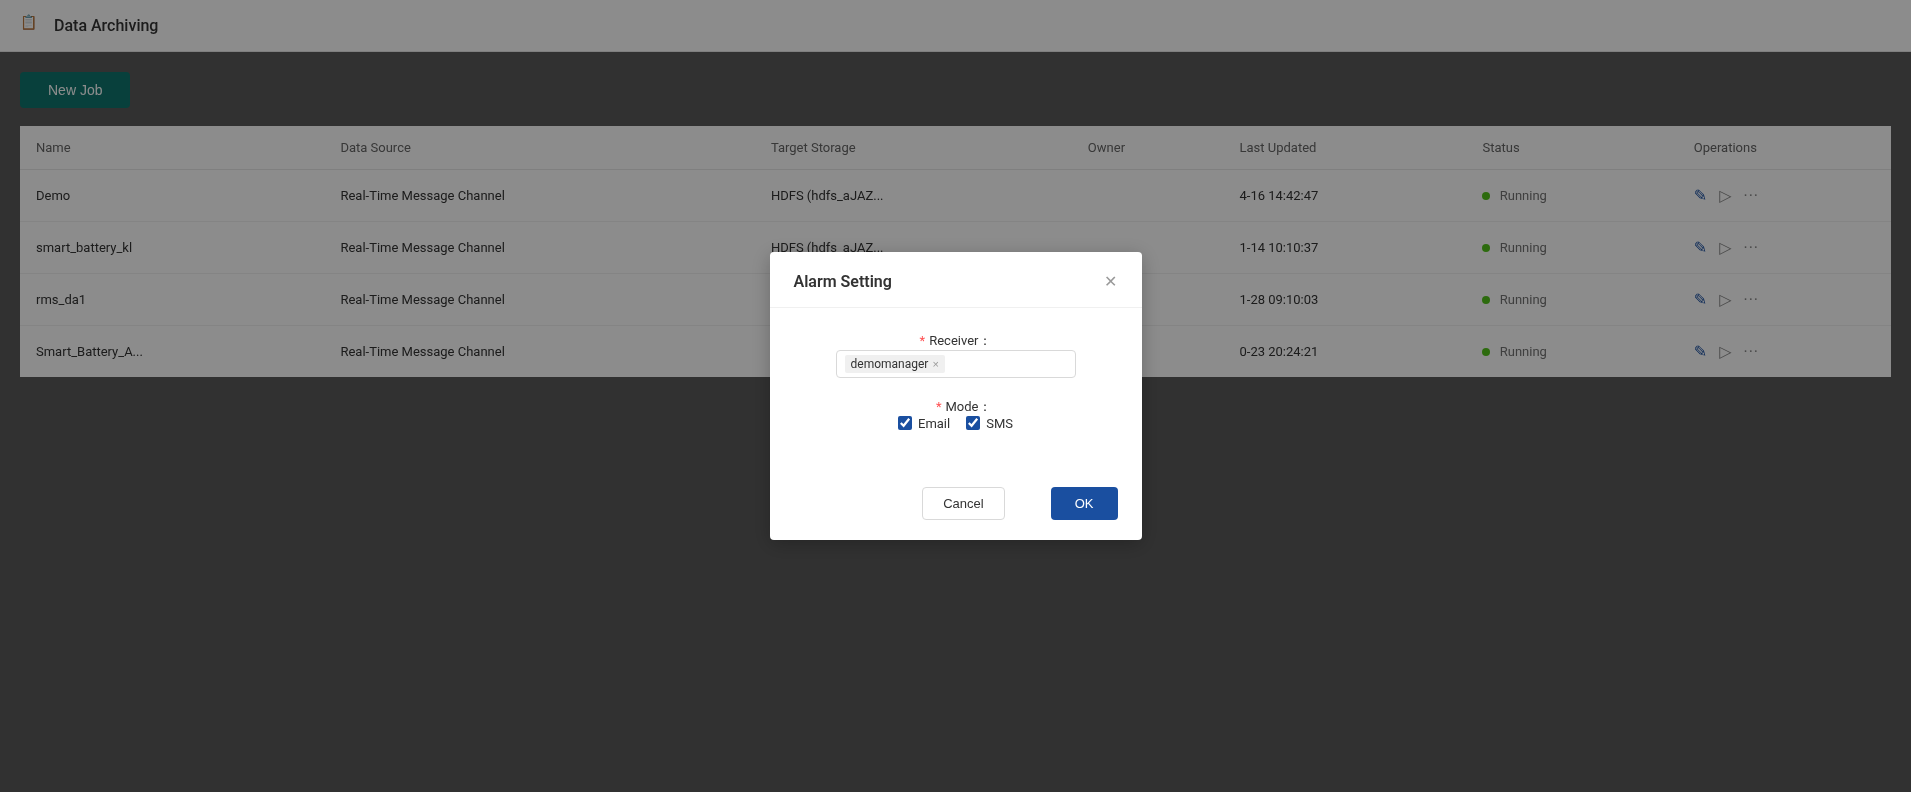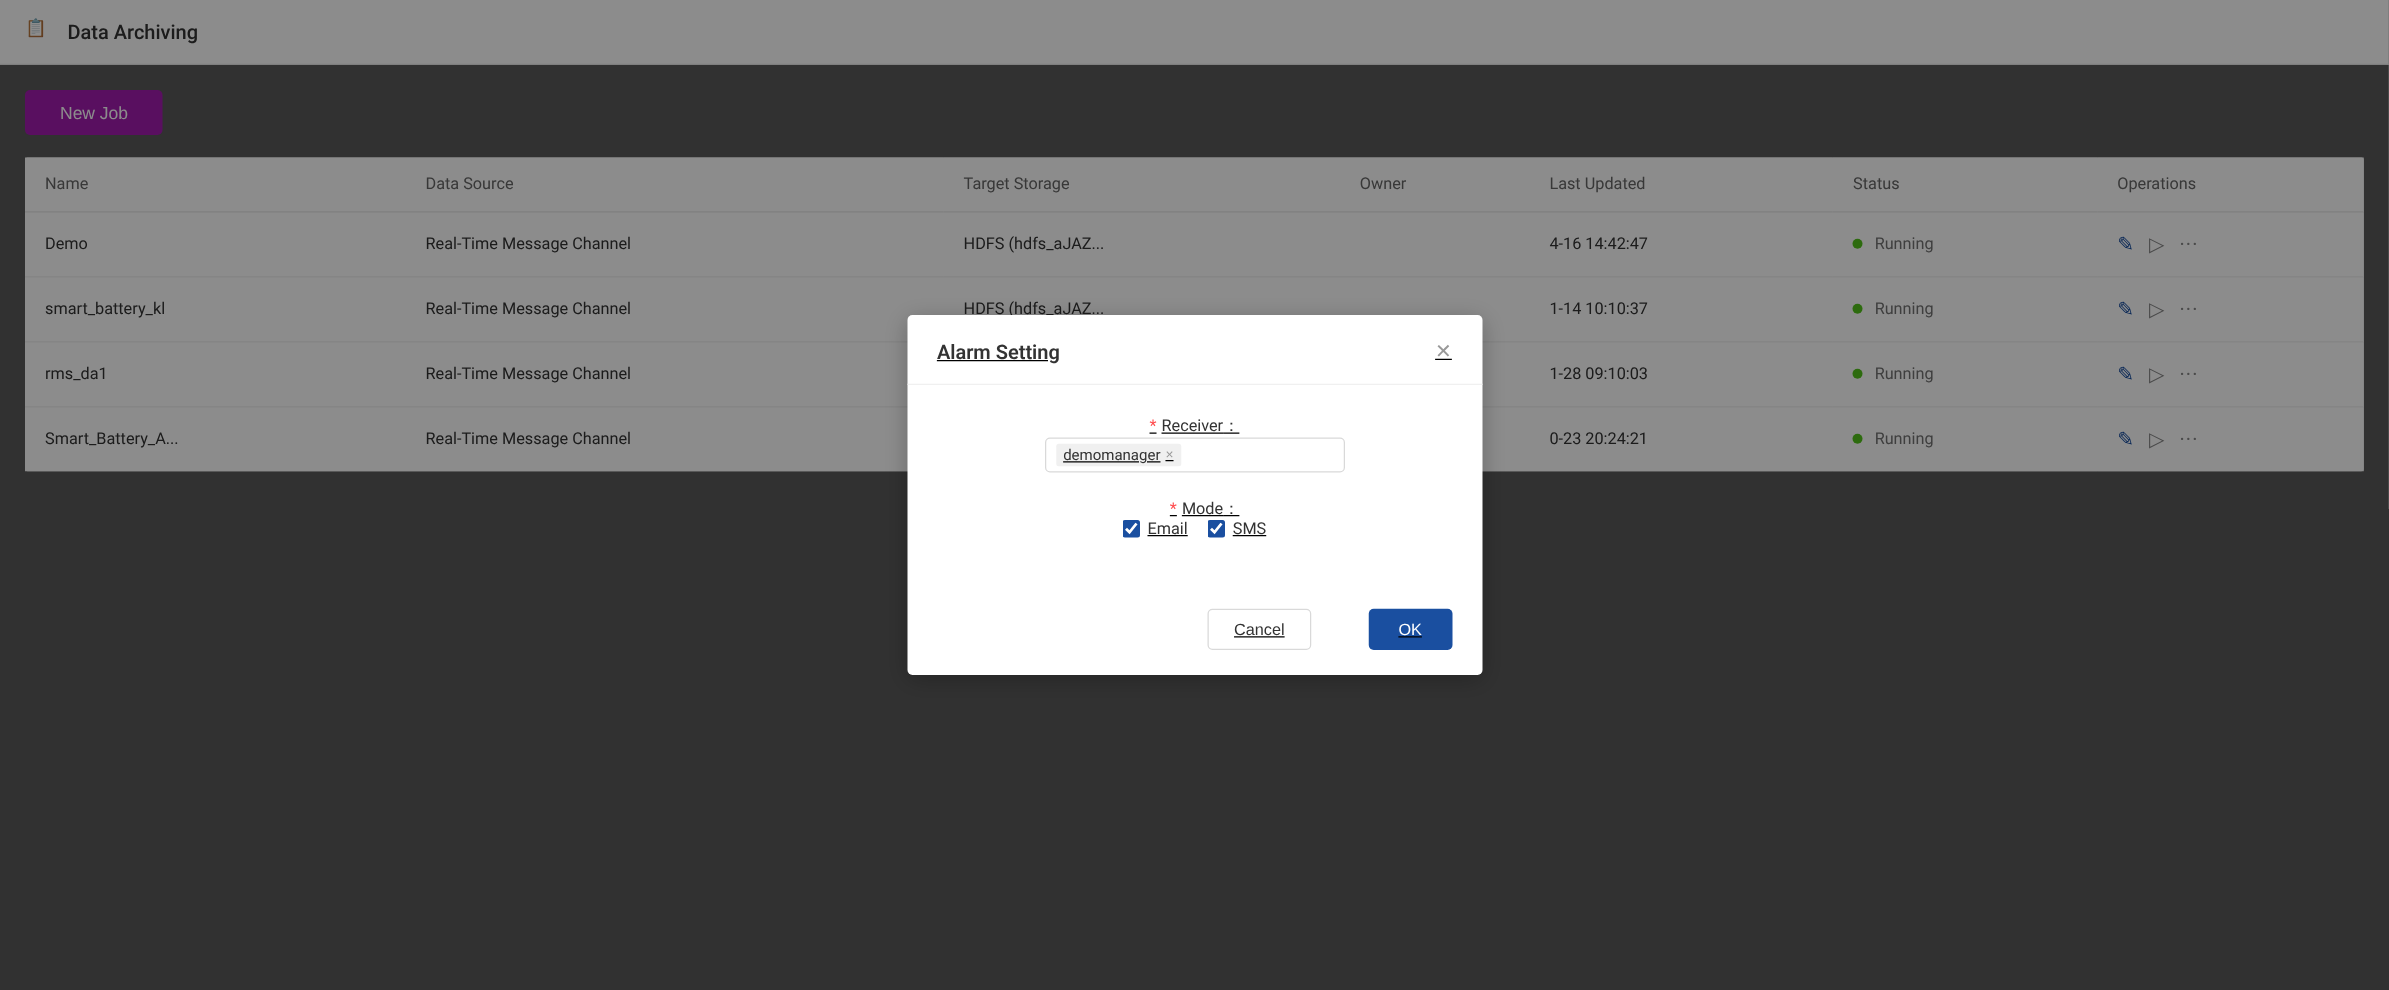--- a/index.html
+++ b/index.html
@@ -38,21 +38,21 @@
     
     .main {
       background: #5a5a5a;
       min-height: 740px;
       padding: 20px;
       position: relative;
     }
 
     
     .new-job-btn {
-      background: #a21caf;
+      background: #0f766e;
       color: #fff;
       border: none;
       border-radius: 4px;
       padding: 10px 28px;
       font-size: 14px;
       cursor: pointer;
       margin-bottom: 18px;
       display: inline-block;
     }
 
@@ -129,25 +129,24 @@
       z-index: 100;
       display: flex;
       align-items: center;
       justify-content: center;
     }
 
     
     .modal {
       background: #fff;
       border-radius: 4px;
-      width: 460px;
+      width: 372px;
       padding: 0;
       box-shadow: 0 4px 20px rgba(0,0,0,0.25);
       position: relative;
-      text-decoration: underline;
     }
     .modal-header {
       padding: 20px 24px 16px;
       border-bottom: 1px solid #f0f0f0;
       display: flex;
       justify-content: space-between;
       align-items: center;
     }
     .modal-title {
       font-size: 16px;

